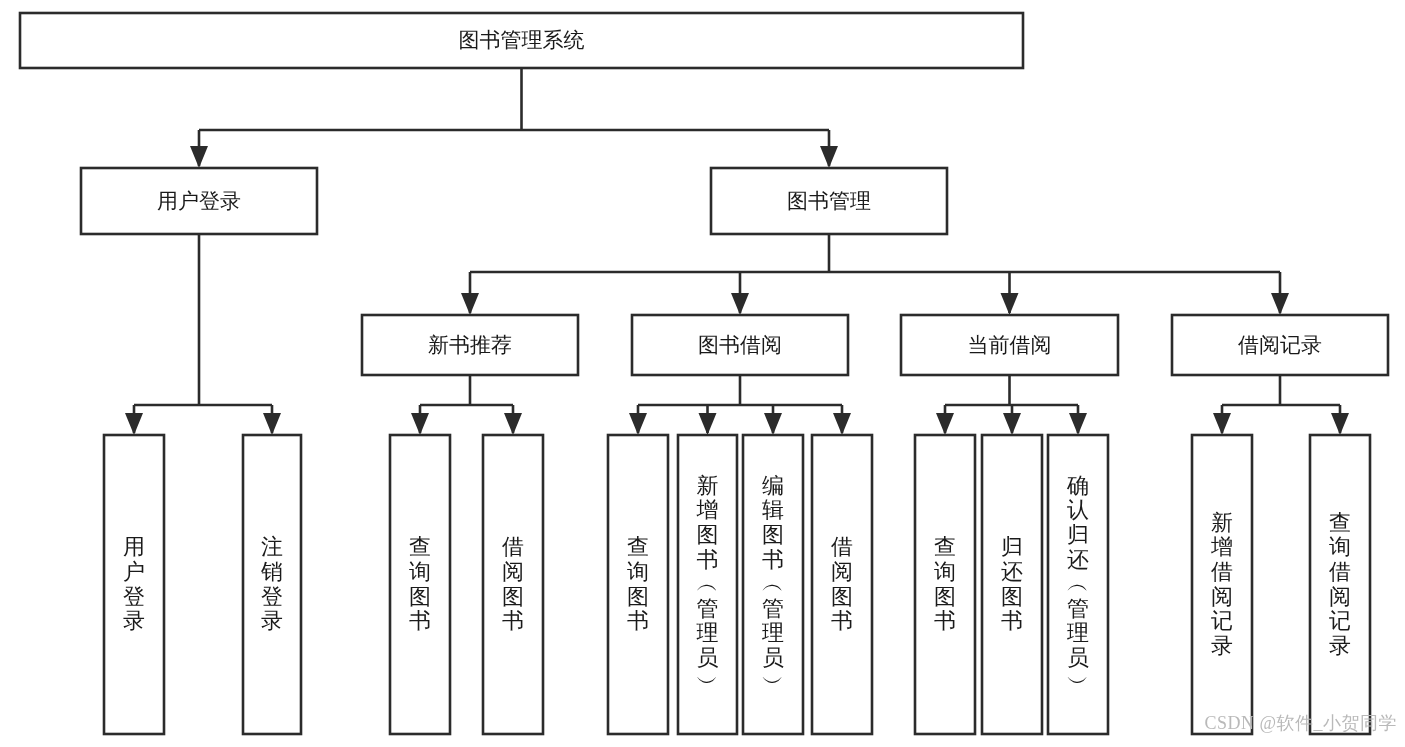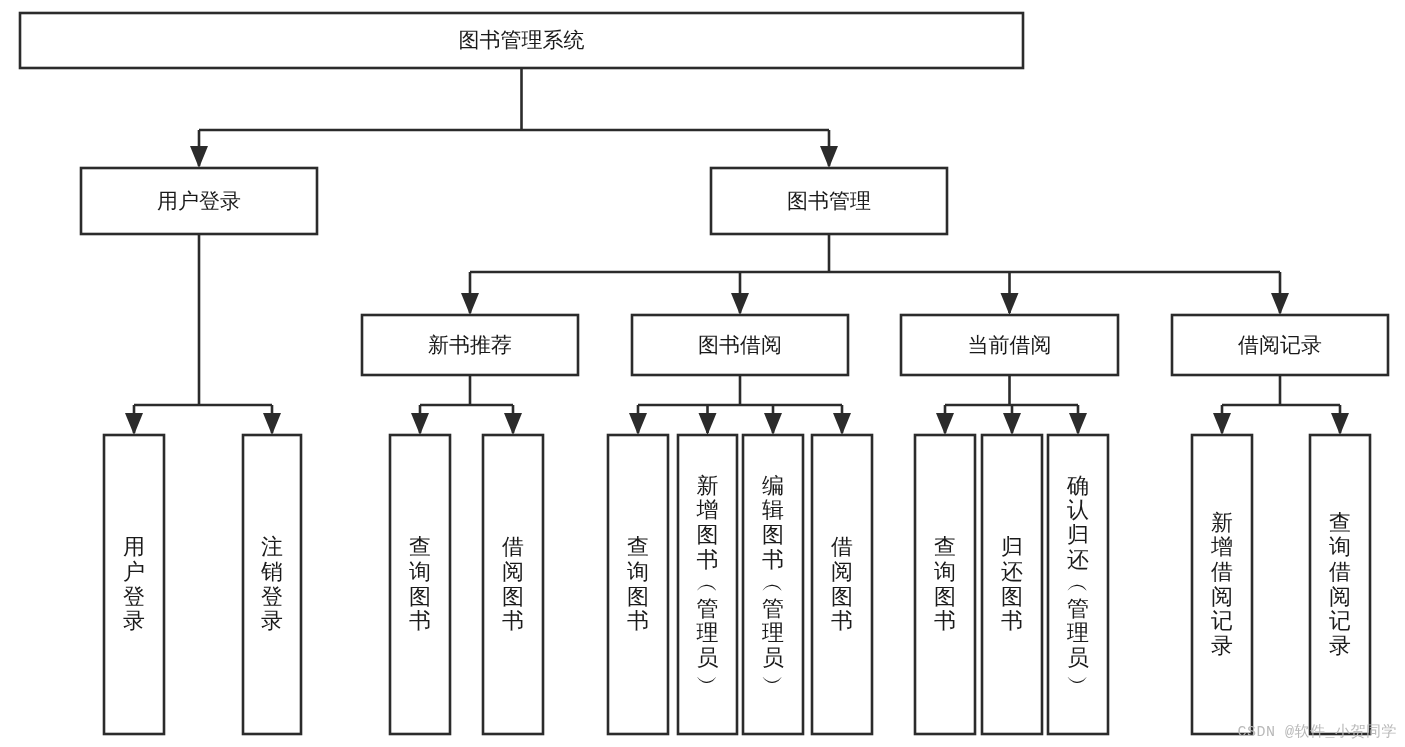--- a/index.html
+++ b/index.html
@@ -61,23 +61,23 @@
     pointer-events: none;
     text-align: center;
     box-sizing: border-box;
   }
   .vertical-text-wrap span.vchar {
     display: block;
   }
   .watermark {
     position: absolute;
     right: 8px;
-    bottom: 6px;
-    font-family: Liberation Mono, monospace;
-    font-size: 15px;
+    bottom: 12px;
+    font-family: Liberation Serif, serif;
+    font-size: 18px;
     color: #b9b9b9;
     white-space: nowrap;
     letter-spacing: 0.5px;
   }
 </style>
 </head>
 <body>
 
 <div id="diagram-root">
 

